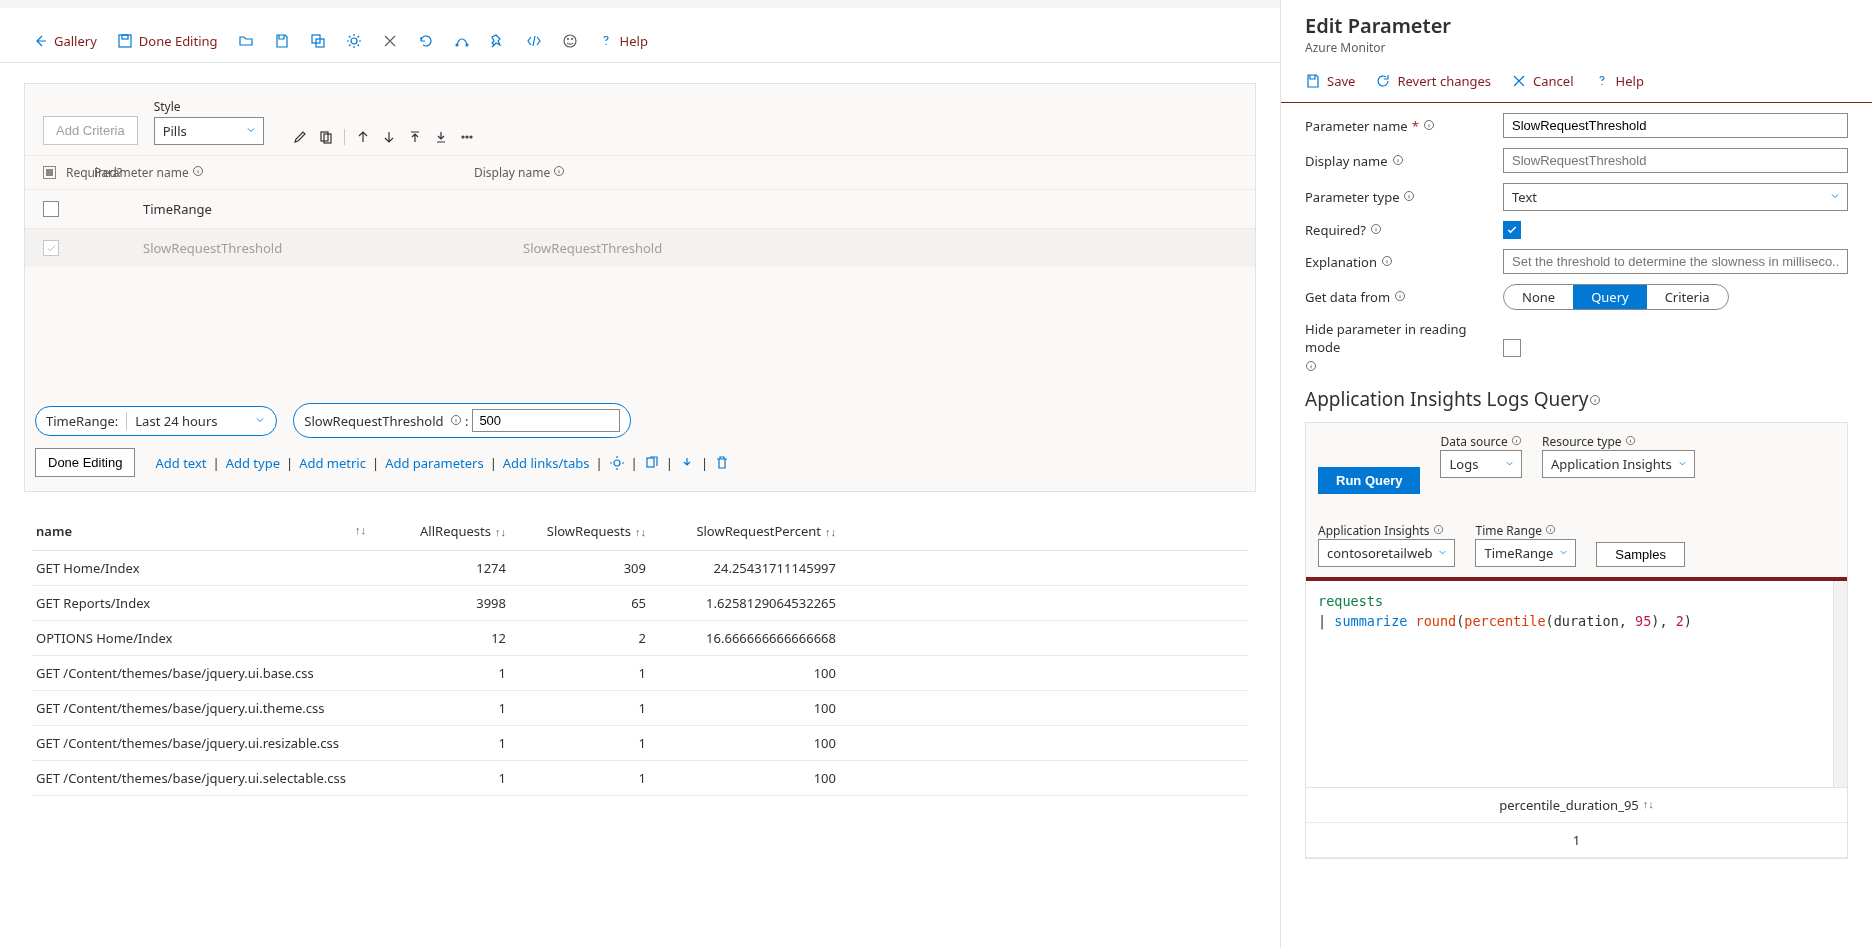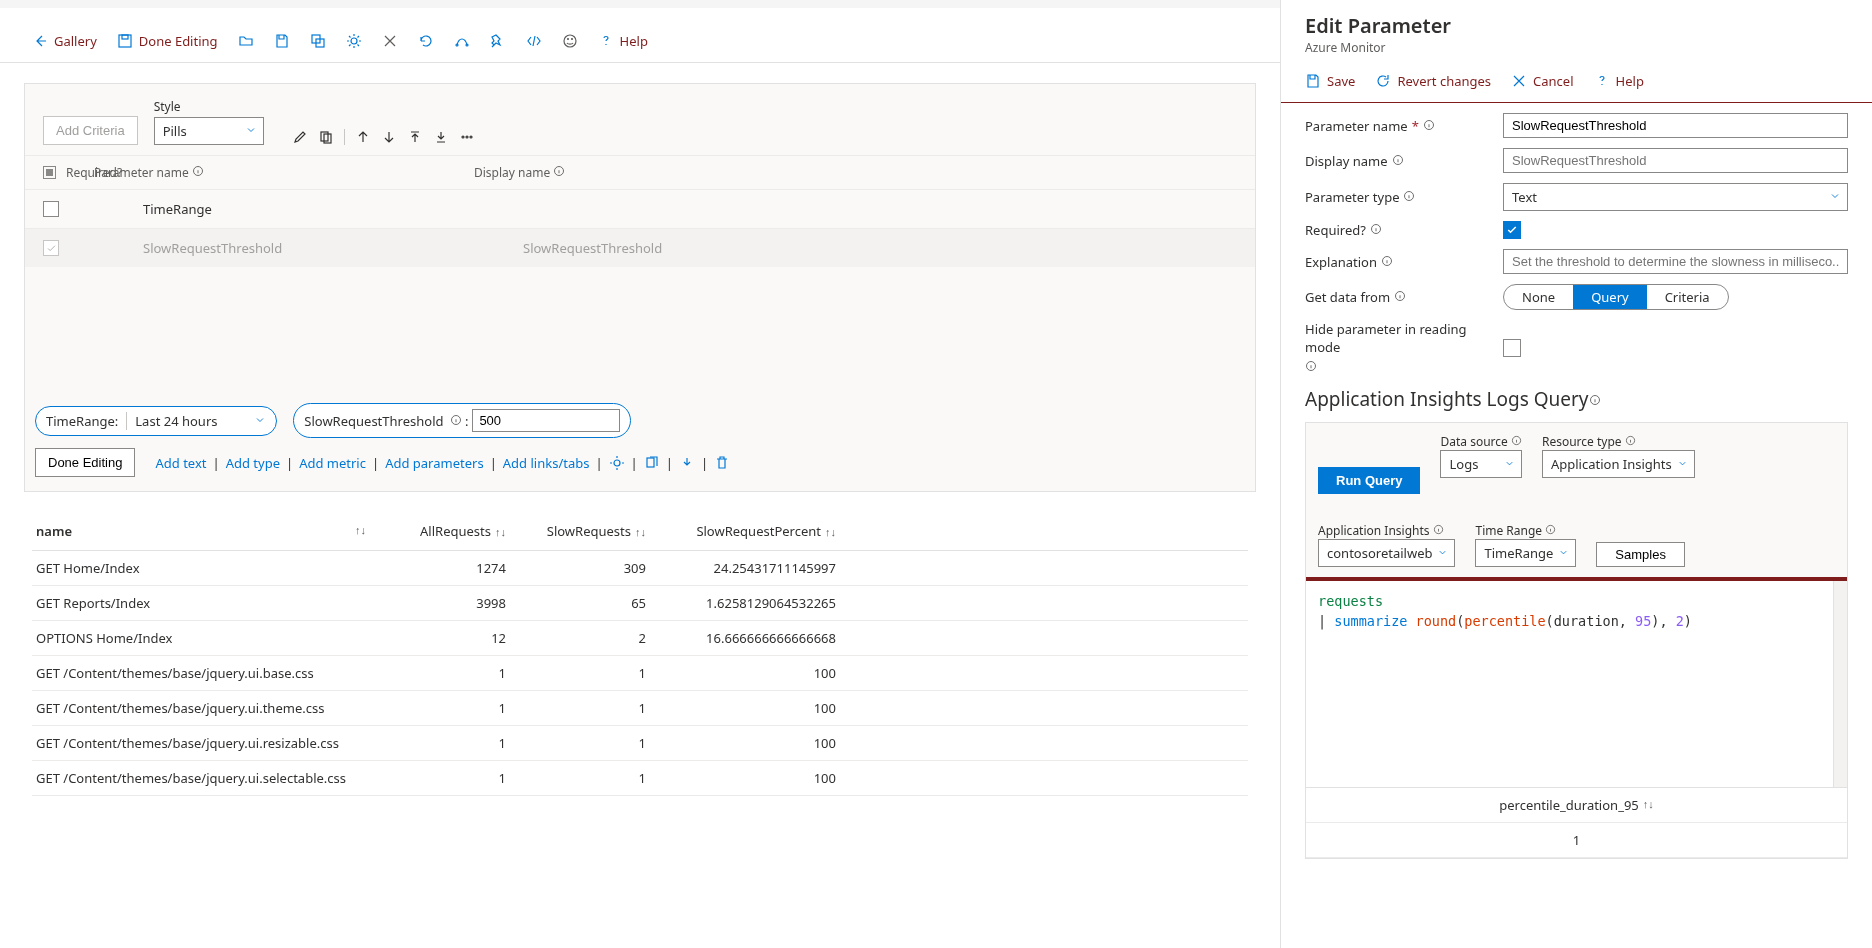--- a/index.html
+++ b/index.html
@@ -76,21 +76,21 @@
   .query-block { border:1px solid #e1e1e1; }
   .query-top { background:#faf9f8; padding:10px 12px; display:flex; flex-wrap:wrap; gap:14px 20px; }
   .qcol { display:flex; flex-direction:column; }
   .qcol .ql { font-size:12px; }
   .run-q { background:#0078d4; color:#fff; border:none; padding:6px 18px; font-weight:600; cursor:pointer; font-size:13px; margin-top:34px; }
   .qsel { border:1px solid #8a8886; background:#fff; padding:4px 22px 4px 8px; min-width:80px; position:relative; font-size:13px; }
   .code-area { font-family: Consolas, monospace; padding:10px 12px; font-size:13.5px; line-height:1.5; min-height:210px; border-top:4px solid #7f1d1d; position:relative; }
   .kw1 { color:#0b8043; }
   .kw2 { color:#0078d4; }
   .kw3 { color:#d83b01; }
-  .kw-num { color:#8b5cf6;margin-top:36px; }
+  .kw-num { color:#be185d;margin-top:36px; }
   .code-scroll { position:absolute; top:0; right:0; width:14px; height:100%; background:#f3f2f1; border-left:1px solid #e1e1e1; }
   .result-mini { border-top:1px solid #e1e1e1; }
   .result-mini .hdr-row, .result-mini .val-row { display:flex; justify-content:center; padding:8px 0; border-bottom:1px solid #edebe9; }
 </style>
 </head>
 <body>
 
 <div class="app">
 
   <div class="main">

